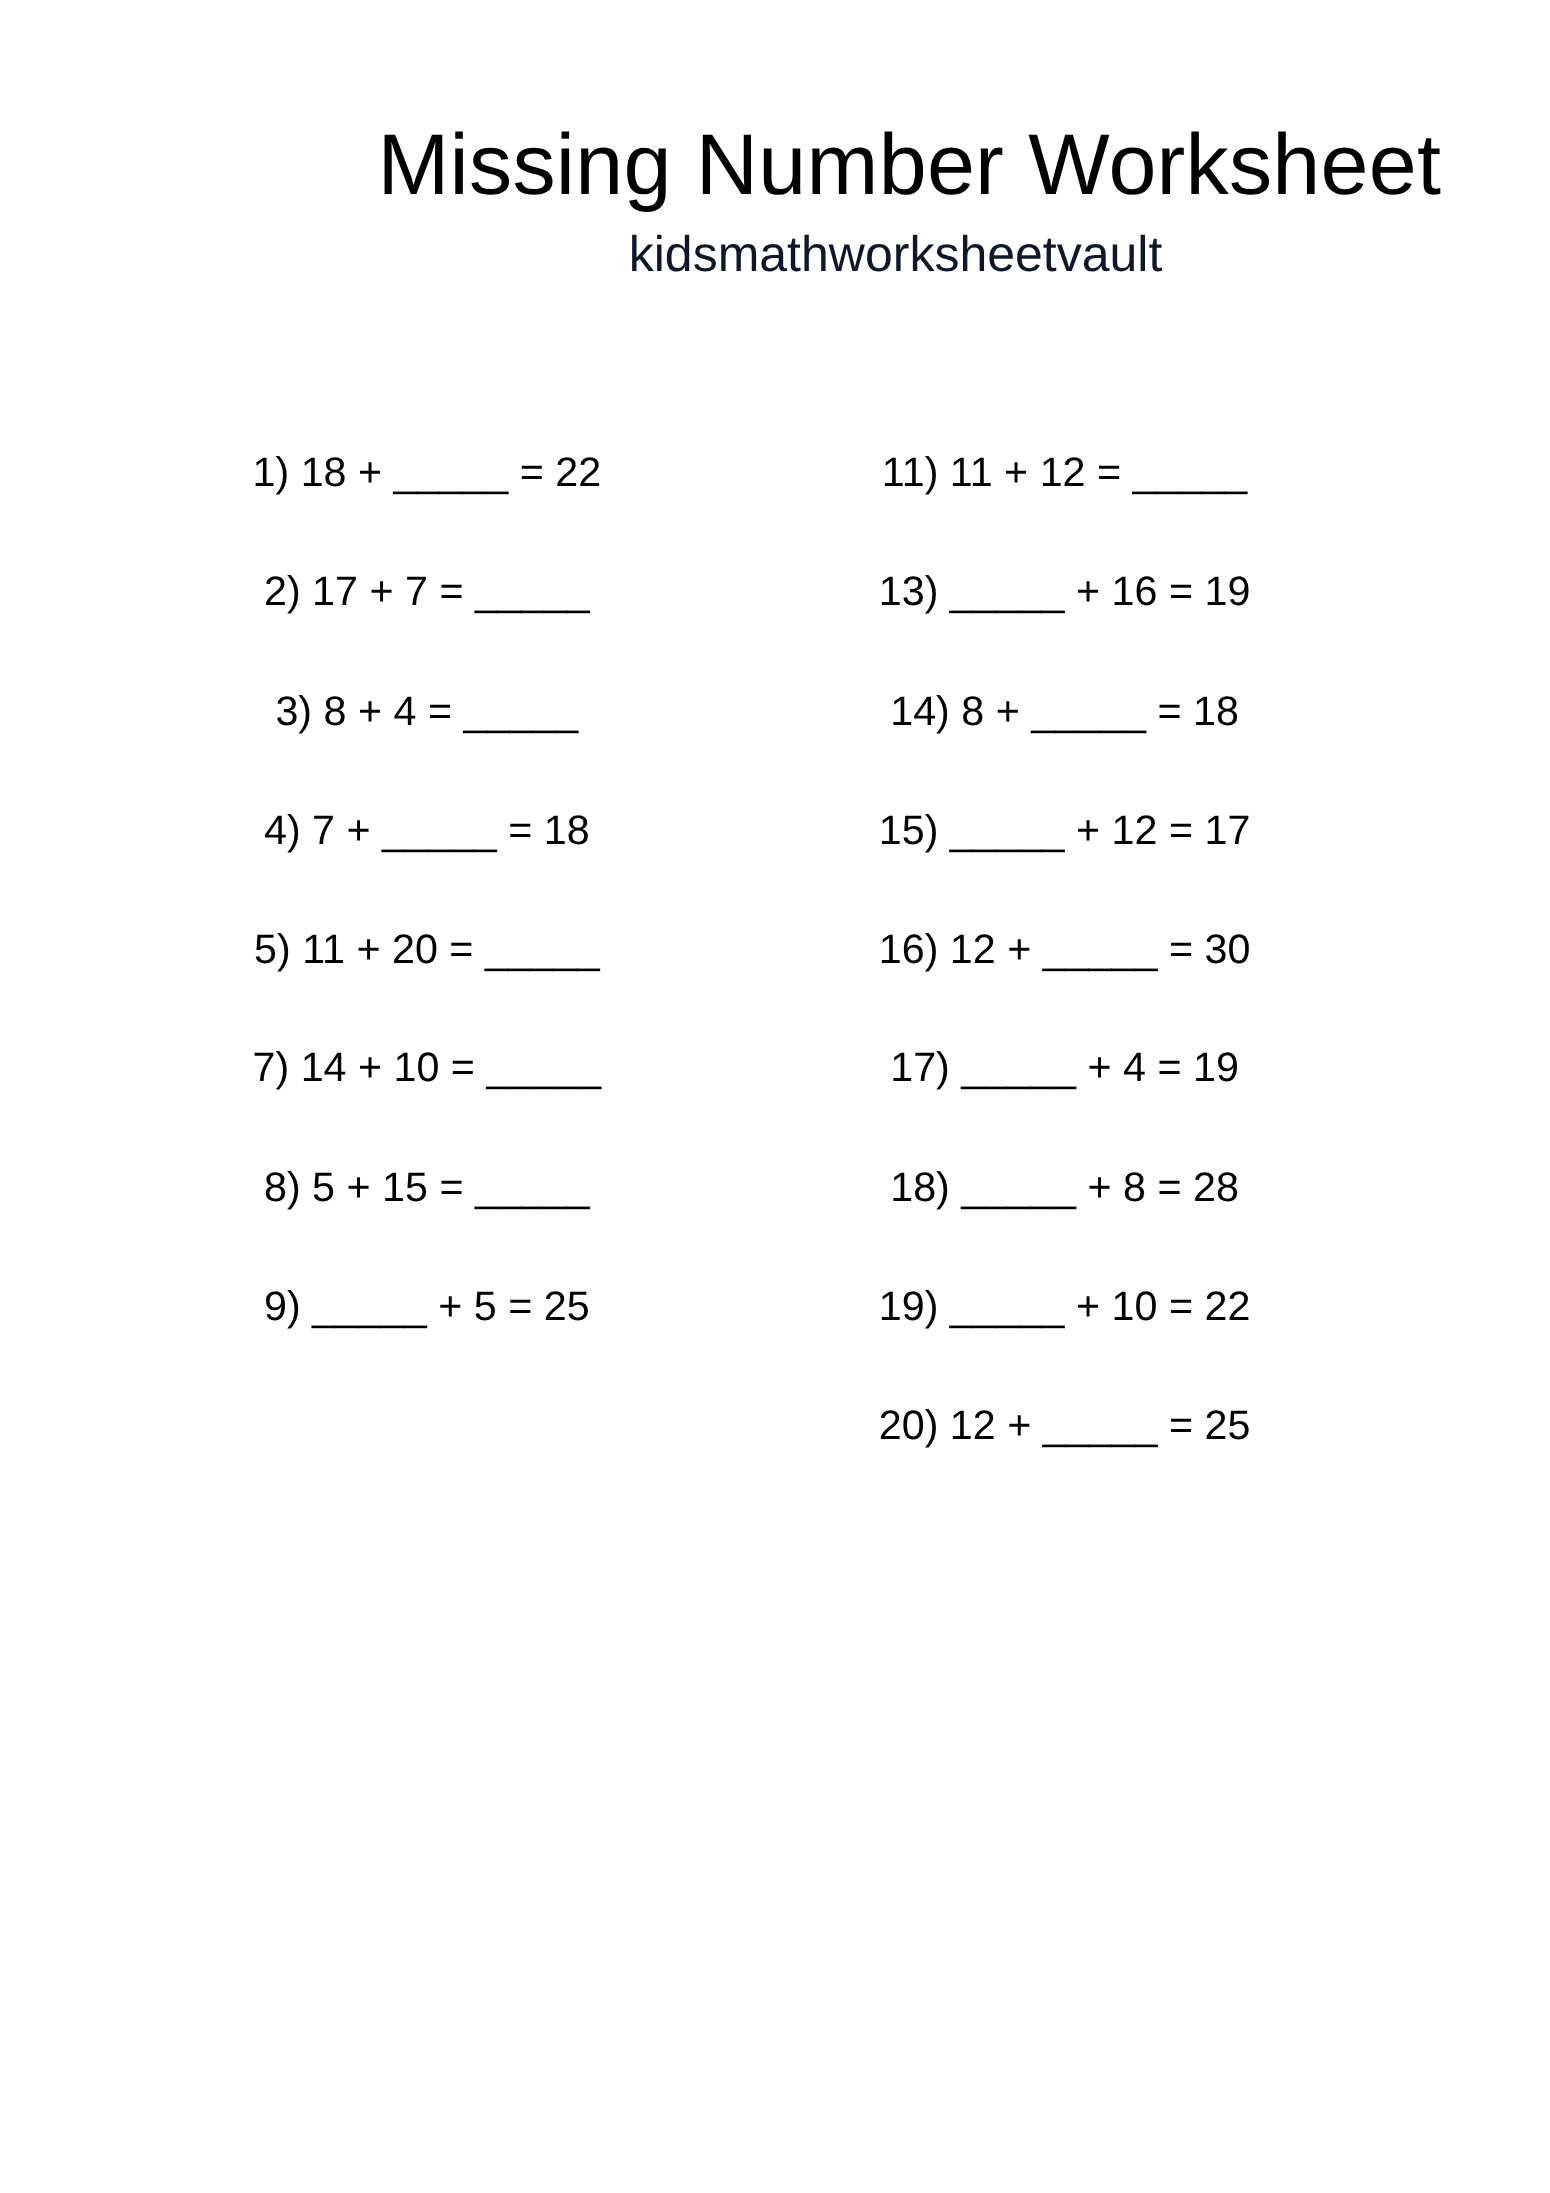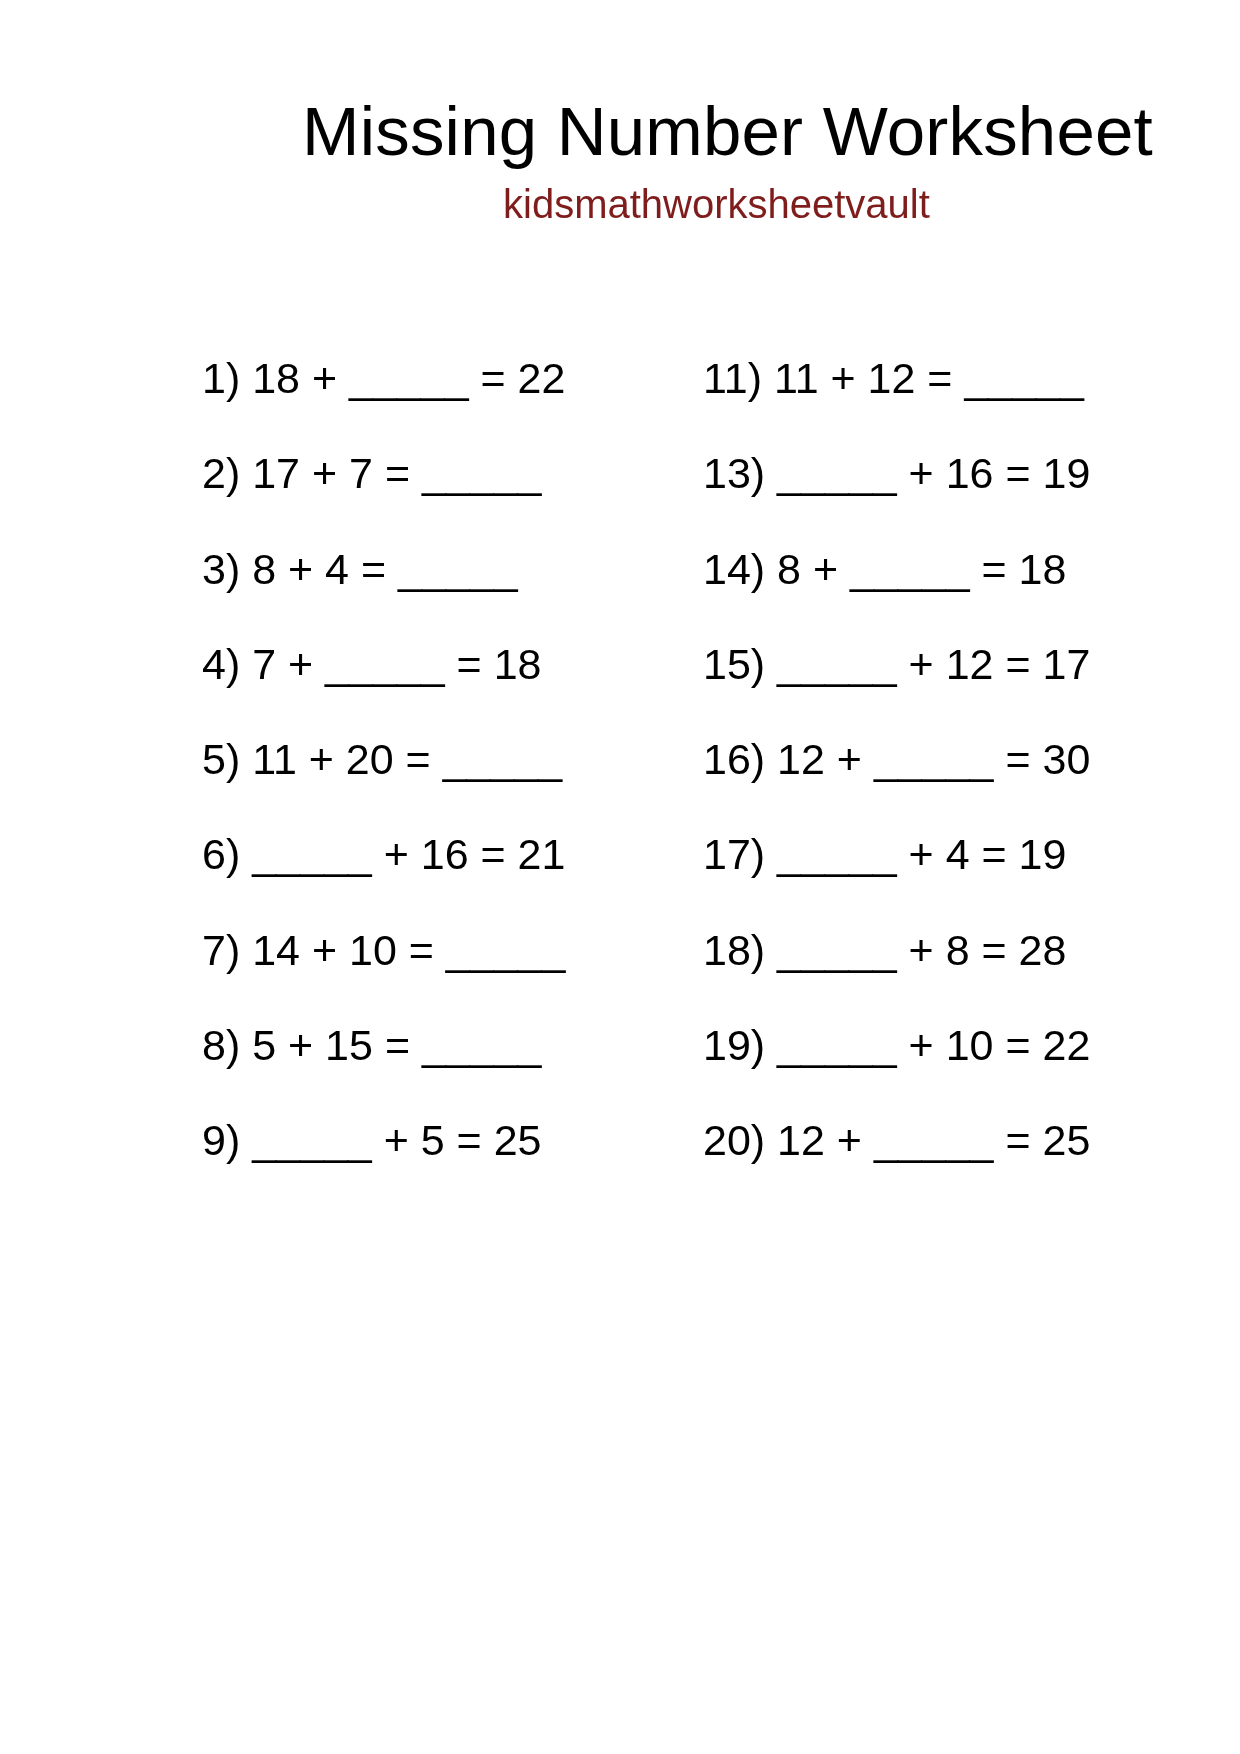--- a/index.html
+++ b/index.html
@@ -26,50 +26,50 @@
       line-height: 70px;
       white-space: nowrap;
       letter-spacing: 0.2px;
     }
     .subtitle {
       position: absolute;
       left: 503px;
       top: 180px;
       font-size: 40px;
       line-height: 48px;
-      color: #7f1d1d;
+      color: #0f172a;
       white-space: nowrap;
     }
     .col {
       position: absolute;
       top: 352px;
     }
     .col.left { left: 202px; }
     .col.right { left: 703px; }
     .problem {
       height: 95.3px;
-      font-size: 43px;
+      font-size: 33px;
       line-height: 52px;
       white-space: nowrap;
+      text-align: center;
     }
     .problem span { white-space: pre; }
   </style>
 </head>
 <body>
 
 <div class="title">Missing Number Worksheet</div>
 <div class="subtitle">kidsmathworksheetvault</div>
 
 <div class="col left">
   <div class="problem"><span>1) 18 + _____ = 22</span></div>
   <div class="problem"><span>2) 17 + 7 = _____</span></div>
   <div class="problem"><span>3) 8 + 4 = _____</span></div>
   <div class="problem"><span>4) 7 + _____ = 18</span></div>
   <div class="problem"><span>5) 11 + 20 = _____</span></div>
-  <div class="problem"><span>6) _____ + 16 = 21</span></div>
   <div class="problem"><span>7) 14 + 10 = _____</span></div>
   <div class="problem"><span>8) 5 + 15 = _____</span></div>
   <div class="problem"><span>9) _____ + 5 = 25</span></div>
 </div>
 
 <div class="col right">
   <div class="problem"><span>11) 11 + 12 = _____</span></div>
   <div class="problem"><span>13) _____ + 16 = 19</span></div>
   <div class="problem"><span>14) 8 + _____ = 18</span></div>
   <div class="problem"><span>15) _____ + 12 = 17</span></div>

